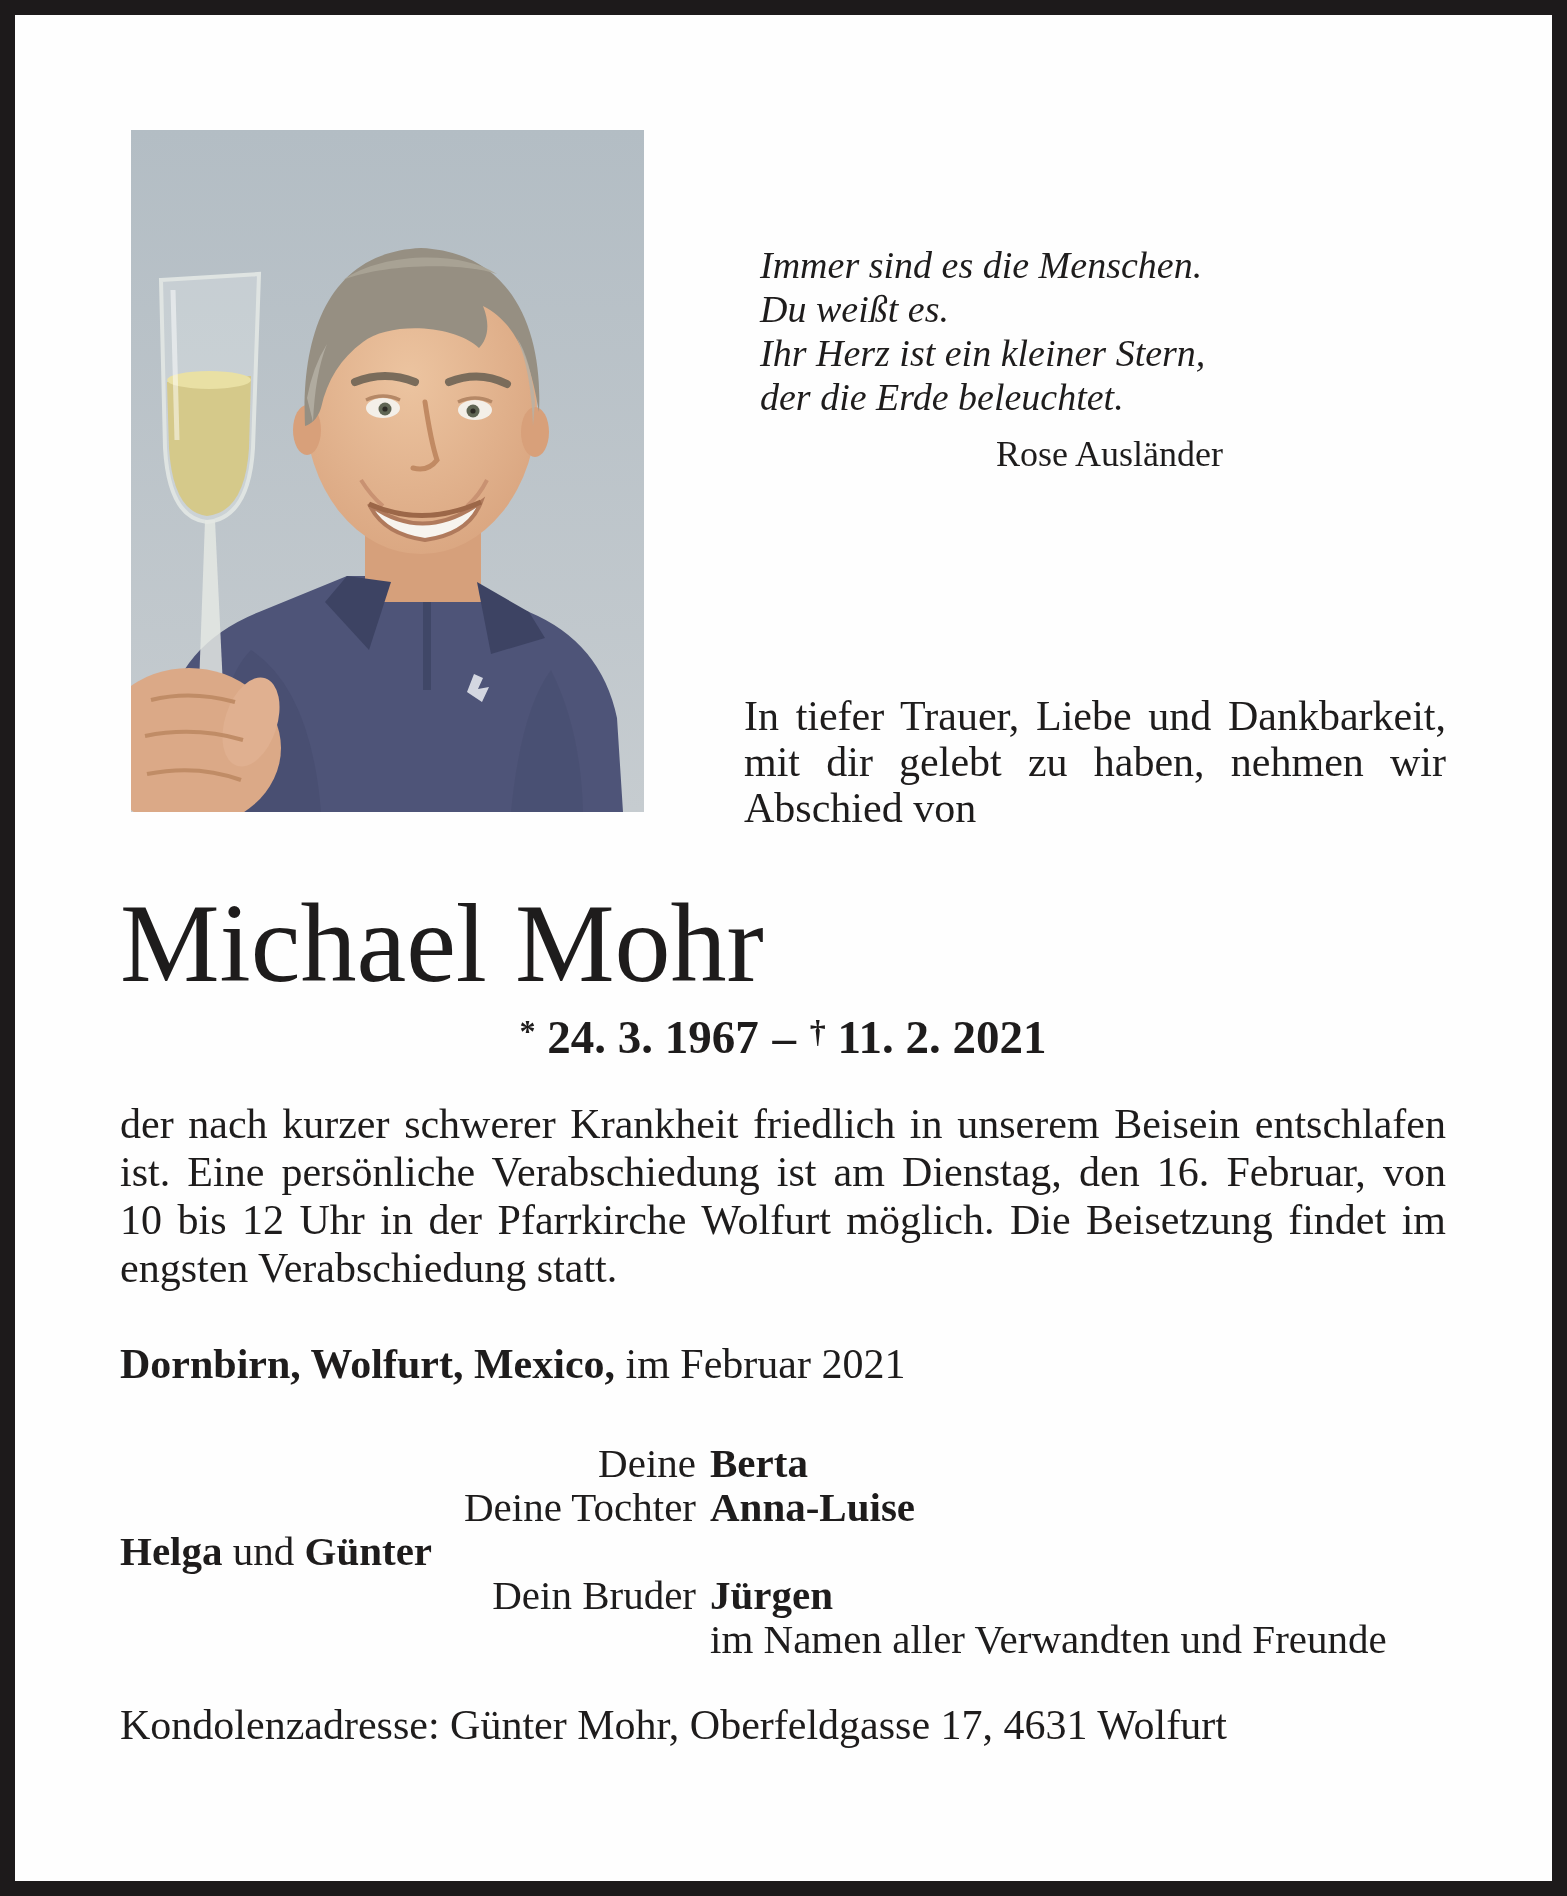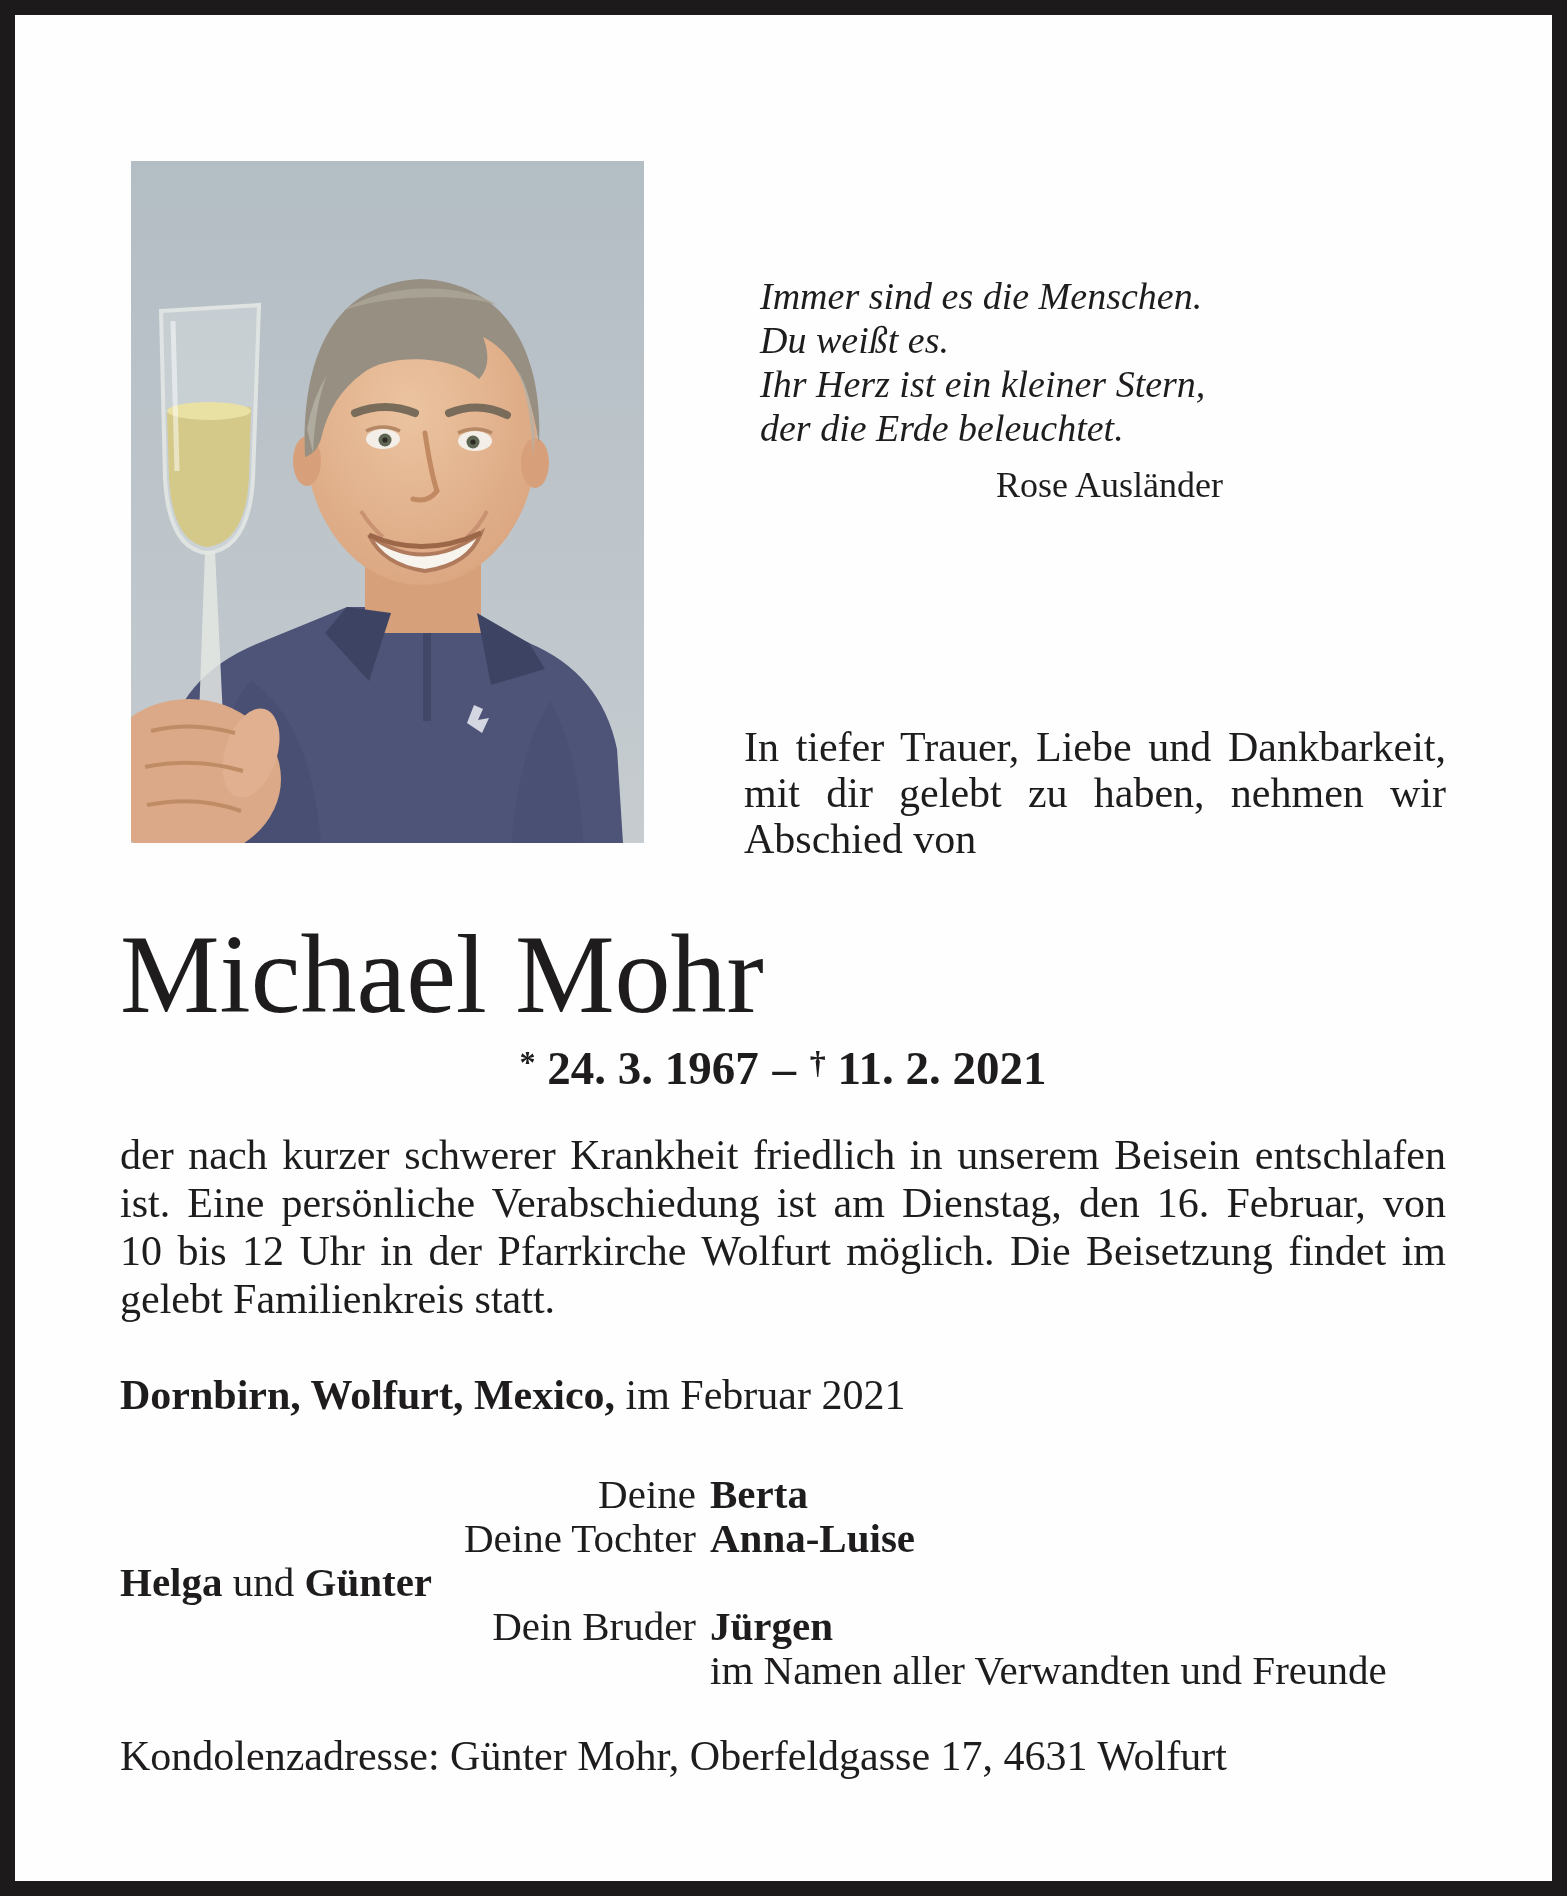--- a/index.html
+++ b/index.html
@@ -7,21 +7,21 @@
     width:1567px;height:1896px;position:relative;
     background:#1d1a1b;
     font-family:"Liberation Serif","DejaVu Serif",serif;
     color:#1e1c1c;
     overflow:hidden;
   }
   .page{
     position:absolute;left:15px;top:15px;width:1537px;height:1866px;
     background:#fefefe;
   }
-  .abs{position:absolute;margin-top:31px;}
+  .abs{position:absolute;}
   
   .photo{left:116px;top:115px;width:513px;height:682px;overflow:hidden;}
   
   .poem{left:745px;top:228px;width:475px;font-style:italic;font-size:38px;line-height:44px;}
   .poem .line{white-space:nowrap;}
   .attribution{left:745px;top:418px;width:463px;text-align:right;font-size:36px;font-style:normal;}
   
   .intro{left:729px;top:678px;width:702px;font-size:42px;line-height:46px;}
   .intro .line{text-align:justify;text-align-last:justify;}
   .intro .line.last{text-align:left;text-align-last:left;}
@@ -141,21 +141,21 @@
     <span>24. 3. 1967</span>
     <span class="sep">–</span>
     <span class="sym">†</span>
     <span>11. 2. 2021</span>
   </div>
 
   <div class="abs bodytext">
       <div class="line">der nach kurzer schwerer Krankheit friedlich in unserem Beisein entschlafen</div>
       <div class="line">ist. Eine persönliche Verabschiedung ist am Dienstag, den 16. Februar, von</div>
       <div class="line">10 bis 12 Uhr in der Pfarrkirche Wolfurt möglich. Die Beisetzung findet im</div>
-      <div class="line last">gelebt Familienkreis statt.</div>
+      <div class="line last">engsten Verabschiedung statt.</div>
     </div>
 
   <div class="abs dateline">
     <span class="b">Dornbirn, Wolfurt, Mexico,</span><span> im Februar 2021</span>
   </div>
 
   <div class="abs mourners">
     <div>
         <div class="mrow">
           <span class="mprefix">Deine</span>

